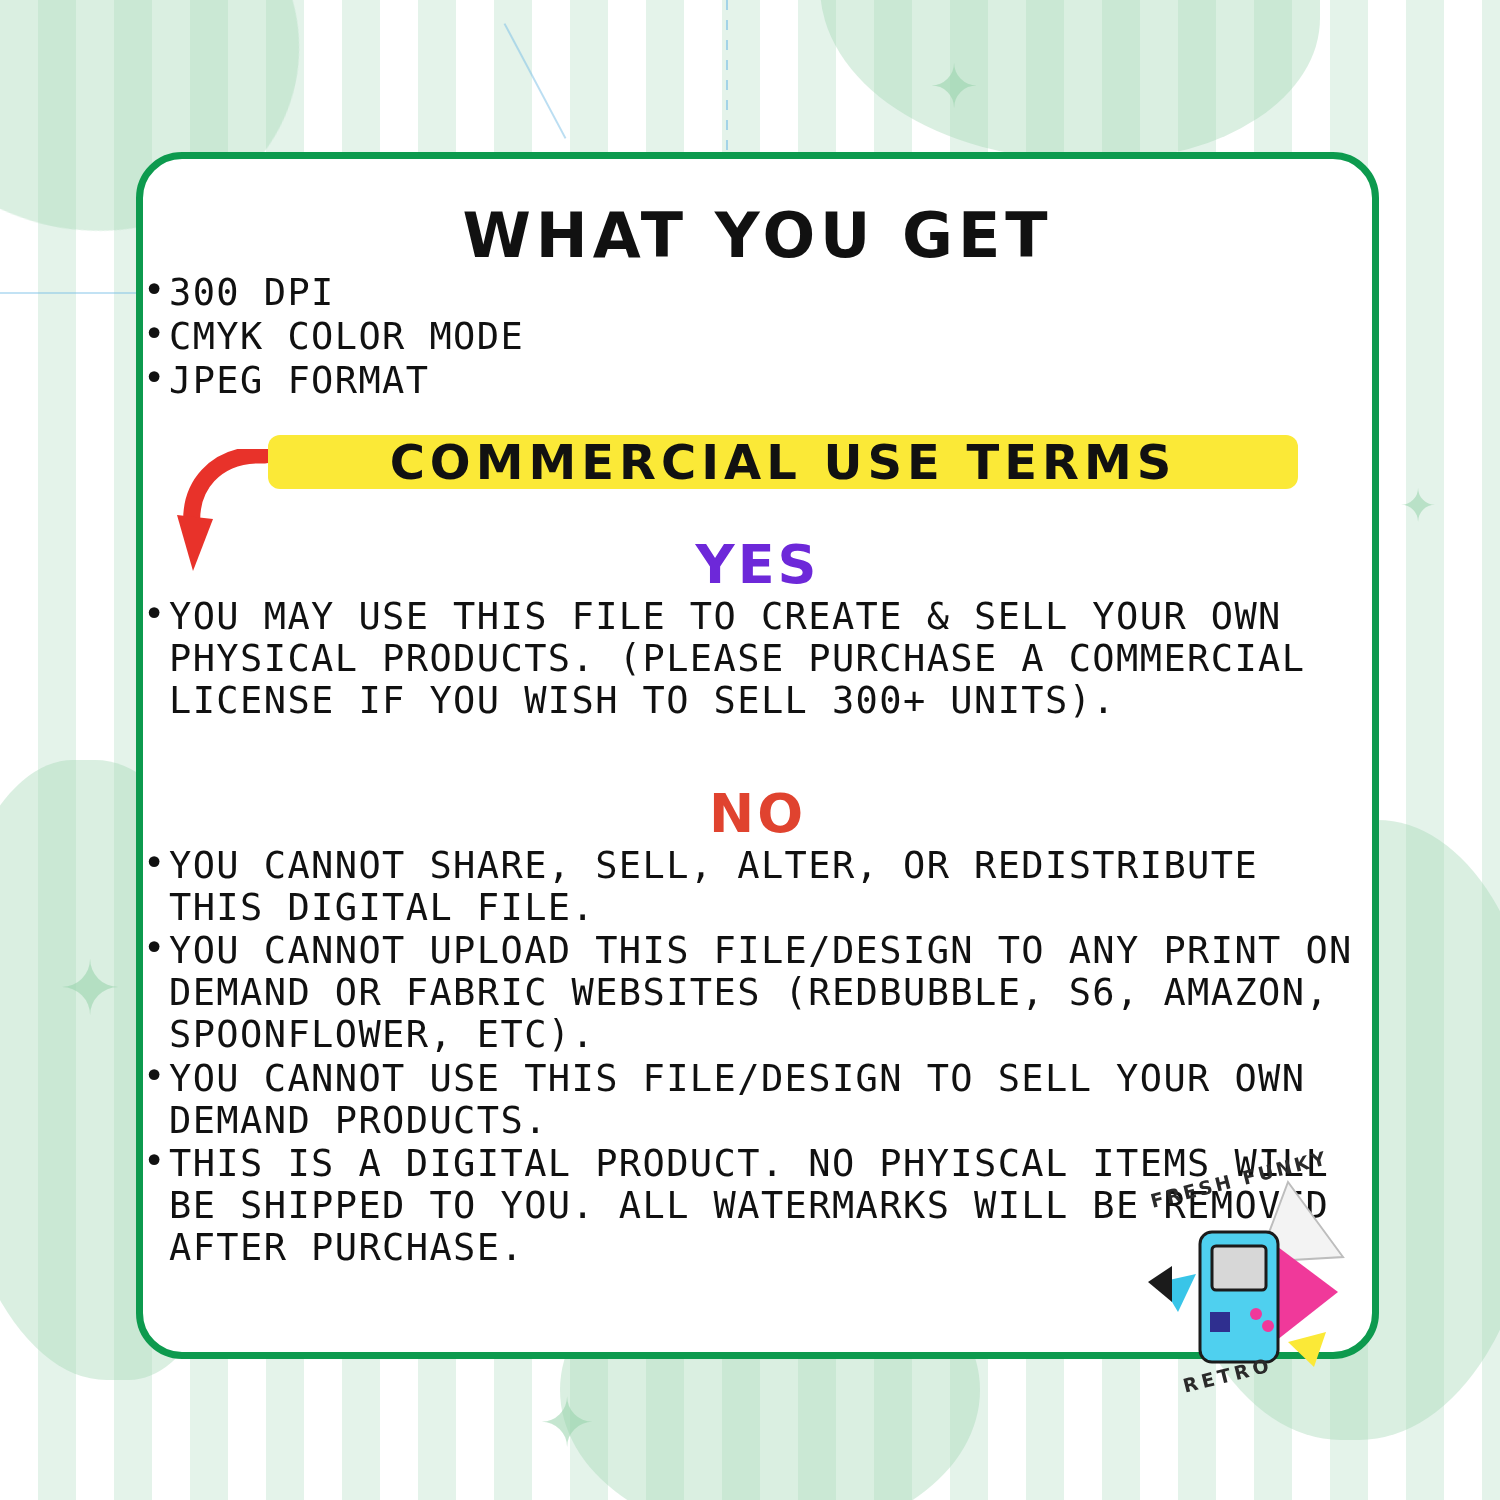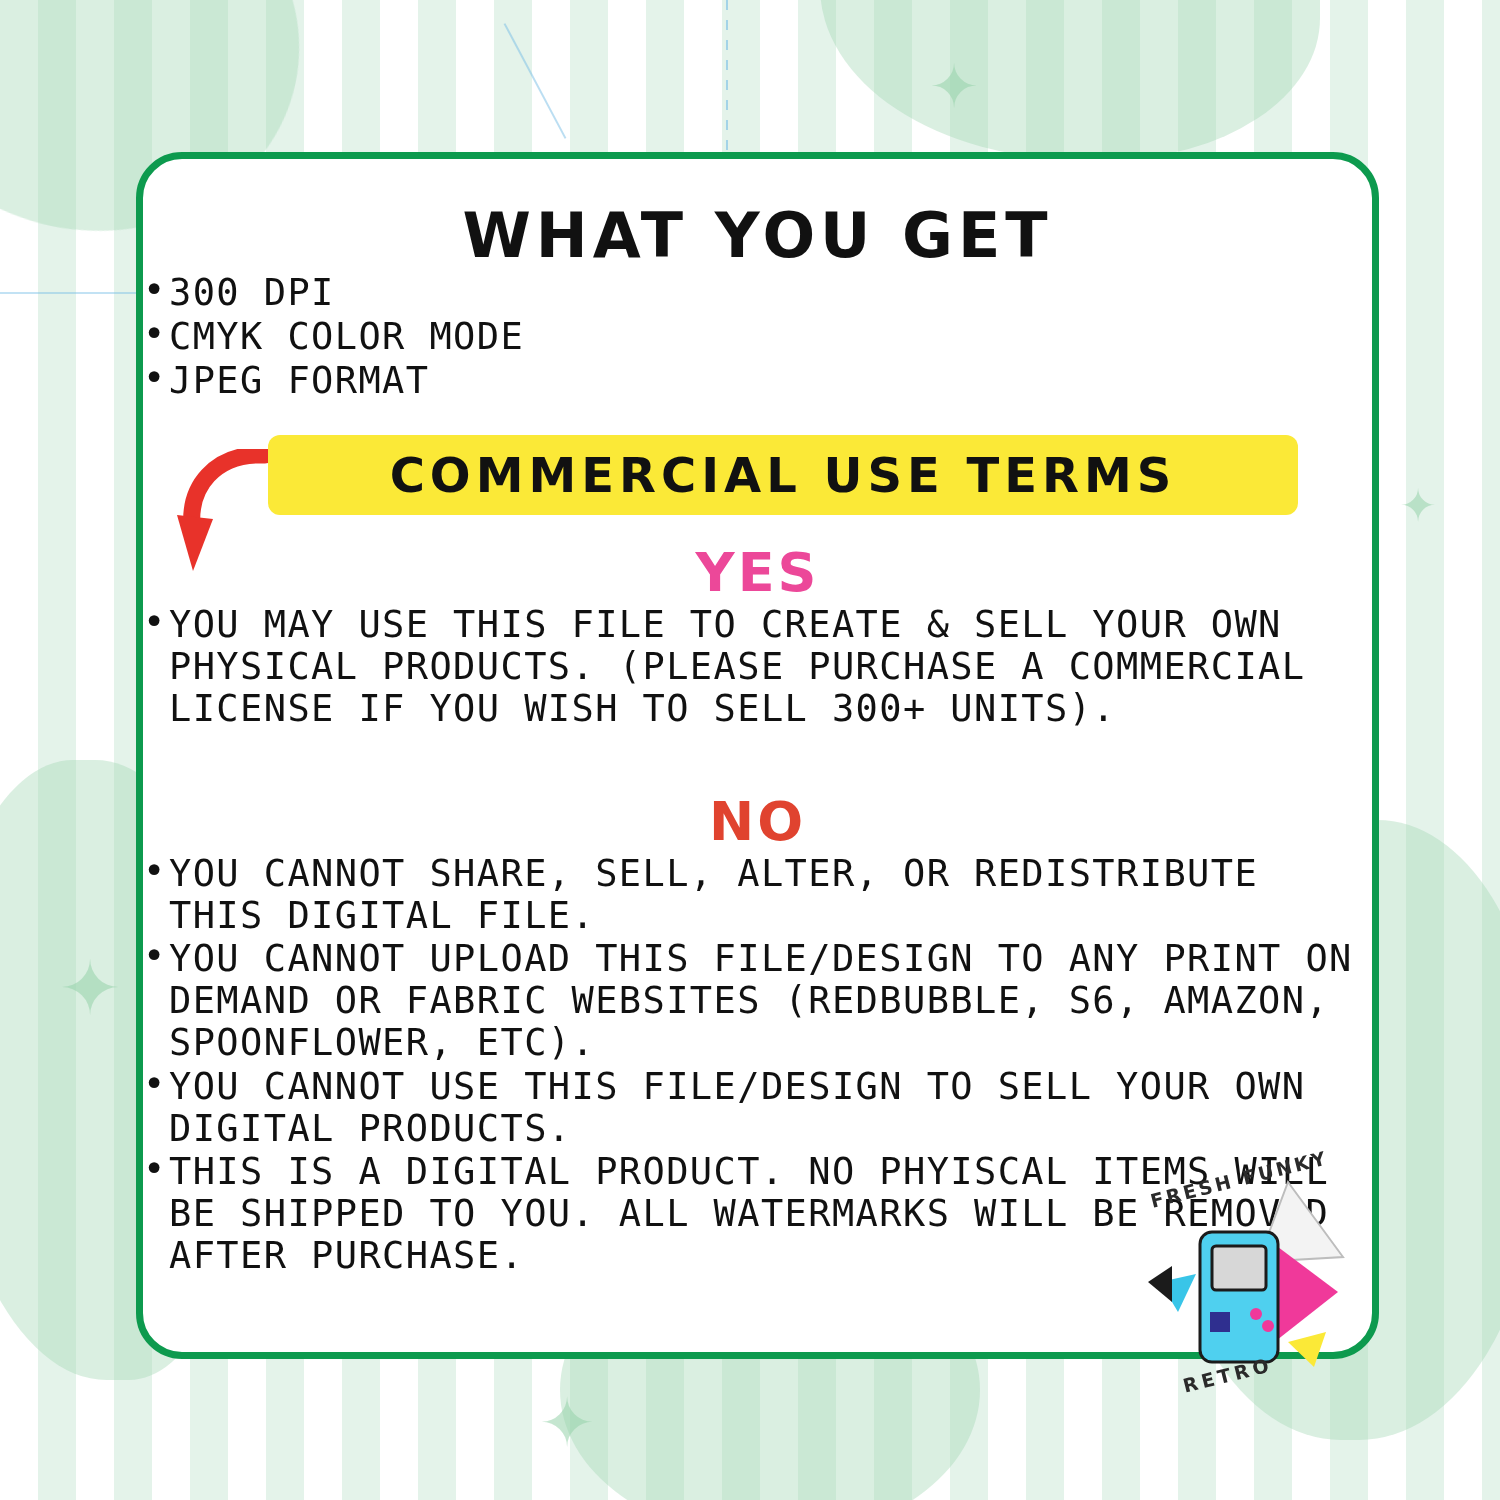--- a/index.html
+++ b/index.html
@@ -123,21 +123,21 @@
   .banner-row {
     position: relative;
     margin-top: 34px;
     height: 76px;
   }
   .banner {
     position: absolute;
     left: 125px;
     top: 0;
     width: 1030px;
-    height: 80px;
+    height: 54px;
     background: #fbe937;
     border-radius: 12px;
     display: flex;
     align-items: center;
     justify-content: center;
   }
   .banner span {
     font-family: "DejaVu Sans", sans-serif;
     font-weight: bold;
     font-size: 48px;
@@ -153,21 +153,21 @@
     height: 130px;
   }
 
   .section-head {
     text-align: center;
     font-family: "DejaVu Sans", sans-serif;
     font-weight: bold;
     font-size: 54px;
     letter-spacing: 3px;
   }
-  .yes-head { color: #ec4899; margin-top: 30px; }
+  .yes-head { color: #6d28d9; margin-top: 22px; }
   .no-head  { color: #e0432f; margin-top: 60px; }
 
   .yes-list {
     margin: 42px 0 0 56px;
   }
   .yes-list li {
     color: #3fbf7a;
     font-size: 35px;
     letter-spacing: 1.6px;
     line-height: 1.12;
@@ -273,21 +273,21 @@
 
     <ul class="bullets yes-list">
       <li>YOU MAY USE THIS FILE TO CREATE &amp; SELL YOUR OWN PHYSICAL PRODUCTS. (PLEASE PURCHASE A COMMERCIAL LICENSE IF YOU WISH TO SELL 300+ UNITS).</li>
     </ul>
 
     <div class="section-head no-head">NO</div>
 
     <ul class="bullets no-list">
       <li>YOU CANNOT SHARE, SELL, ALTER, OR REDISTRIBUTE THIS DIGITAL FILE.</li>
       <li>YOU CANNOT UPLOAD THIS FILE/DESIGN TO ANY PRINT ON DEMAND OR FABRIC WEBSITES (REDBUBBLE, S6, AMAZON, SPOONFLOWER, ETC).</li>
-      <li>YOU CANNOT USE THIS FILE/DESIGN TO SELL YOUR OWN DIGITAL PRODUCTS.</li>
+      <li>YOU CANNOT USE THIS FILE/DESIGN TO SELL YOUR OWN DEMAND PRODUCTS.</li>
     </ul>
 
     <ul class="bullets footer-list">
       <li>THIS IS A DIGITAL PRODUCT. NO PHYISCAL ITEMS WILL BE SHIPPED TO YOU. ALL WATERMARKS WILL BE REMOVED AFTER PURCHASE.</li>
     </ul>
 
     <div class="logo">
       <svg viewBox="0 0 210 230" width="210" height="230">
         <polygon points="150,20 205,95 120,100" fill="#f3f3f3" stroke="#bdbdbd" stroke-width="2"></polygon>
         <polygon points="120,70 200,130 130,185" fill="#f0399a"></polygon>

